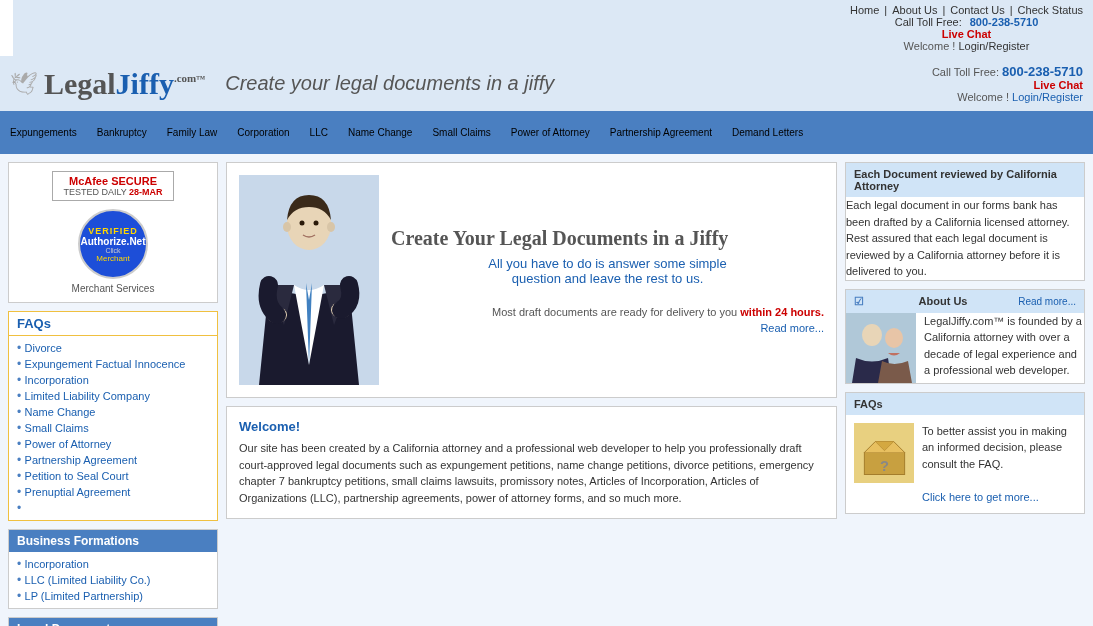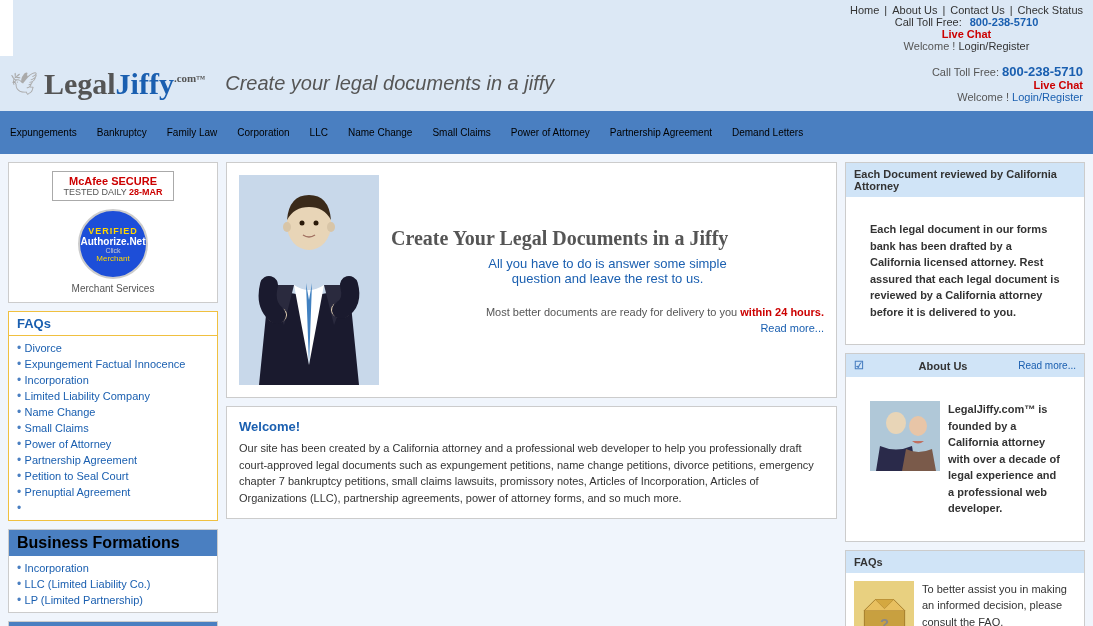--- a/index.html
+++ b/index.html
@@ -123,24 +123,24 @@
     .authorize-circle .merchant { font-size: 8px; color: #ffd700; }
     .merchant-text { font-size: 10px; color: #555; }
 
     .sidebar-section {
       background: #fff;
       border: 1px solid #ccc;
       margin-bottom: 8px;
     }
     .sidebar-section-title {
       background: #4a7fc1;
-      color: #000000;
+      color: #ffffff;
       padding: 4px 8px;
       font-weight: bold;
-      font-size: 16px;
+      font-size: 12px;
     }
     .sidebar-section ul {
       list-style: none;
       padding: 4px 8px;
     }
     .sidebar-section ul li {
       padding: 1px 0;
     }
     .sidebar-section ul li::before {
       content: "• ";
@@ -228,21 +228,21 @@
       background: #d0e4f7;
       padding: 5px 8px;
       font-weight: bold;
       font-size: 11px;
       color: #333;
       display: flex;
       justify-content: space-between;
       align-items: center;
     }
     .right-box-header .read-more { color: #1a5fb0; font-size: 10px; cursor: pointer; font-weight: normal; }
-    .right-box-content { padding: 24px; font-size: 11px; line-height: 1.5; color: #333; font-weight: bold; }
+    .right-box-content { padding: 0; font-size: 11px; line-height: 1.5; color: #333; }
     .about-box-inner {
       display: flex;
       gap: 8px;
       align-items: flex-start;
     }
     .about-photo {
       width: 70px;
       height: 70px;
       background: #c8d8ea;
       flex-shrink: 0;
@@ -439,21 +439,21 @@
 
           <ellipse cx="48" cy="62" rx="4" ry="5" fill="#d8c5a7"></ellipse>
           <ellipse cx="92" cy="62" rx="4" ry="5" fill="#d8c5a7"></ellipse>
         </svg>
       </div>
       <div class="hero-text">
         <h2>Create Your Legal Documents in a Jiffy</h2>
         <div class="subtitle">All you have to do is answer some simple<br>question and leave the rest to us.</div>
         <div style="margin-top: 20px;">
           <div class="delivery">
-            <span>Most better documents are ready for
+            <span>Most draft documents are ready for
 delivery to you</span> <span class="highlight">within 24 hours.</span>
           </div>
           <div class="read-more">Read more...</div>
         </div>
       </div>
     </div>
 
     <div class="welcome-box">
       <h3>Welcome!</h3>
       <p>Our site has been created by a California attorney and a professional web developer to help you professionally draft court-approved legal documents such as expungement petitions, name change petitions, divorce petitions, emergency chapter 7 bankruptcy petitions, small claims lawsuits, promissory notes, Articles of Incorporation, Articles of Organizations (LLC), partnership agreements, power of attorney forms, and so much more.</p>

